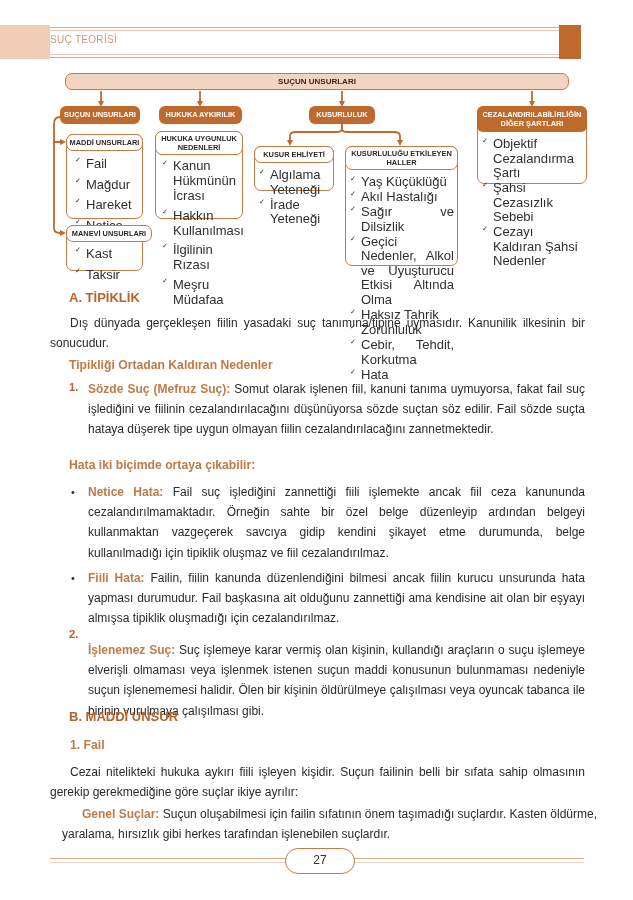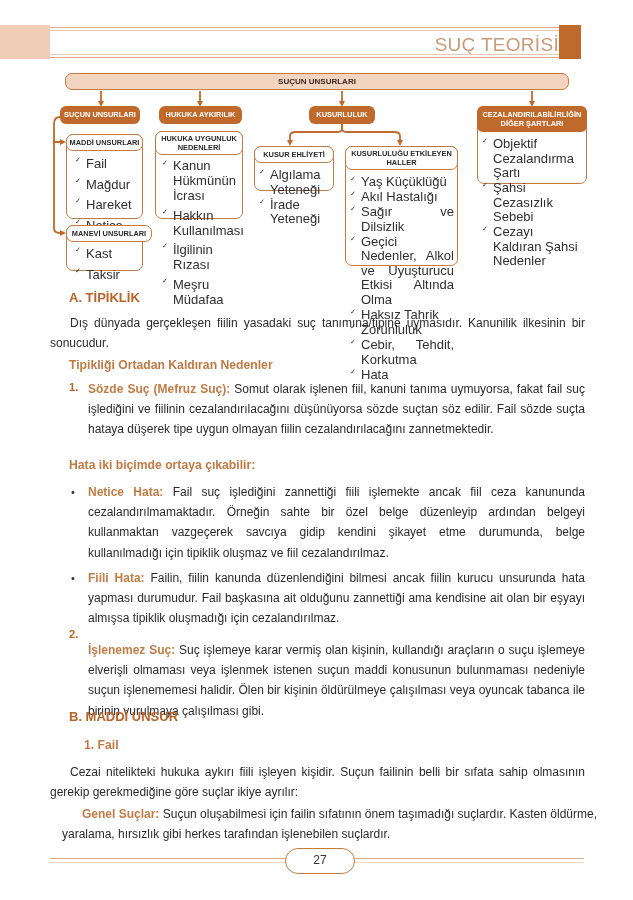--- a/index.html
+++ b/index.html
@@ -4,21 +4,21 @@
 <style>
   * { box-sizing: border-box; margin: 0; padding: 0; }
   html, body { width: 633px; height: 900px; background: #ffffff; overflow: hidden; }
   body { position: relative; font-family: "Liberation Sans", sans-serif; color: #2a2a2a; }
 
   
   .hdr-left { position: absolute; left: 0; top: 25px; width: 50px; height: 34px; background: #f2cdb6; }
   .hdr-right { position: absolute; left: 559px; top: 25px; width: 22px; height: 34px; background: #bf6a2c; }
   .hdr-band { position: absolute; left: 50px; top: 25px; width: 509px; height: 34px; }
   .hdr-band .ln { position: absolute; left: 0; right: 0; height: 1px; background: #d9a98a; }
-  .hdr-title { position: absolute; left: 0; right: 0; top: 9px; text-align: right; font-size: 19px; color: #c89a7c; letter-spacing: 0.3px; }
+  .hdr-title { position: absolute; left: 0; right: 0; top: 9px; text-align: left; font-size: 10px; color: #c89a7c; letter-spacing: 0.3px; }
 
   
   .diagram { position: absolute; left: 0; top: 0; width: 633px; height: 285px; }
   .diagram svg { position: absolute; left: 0; top: 0; }
   .root-bar { position: absolute; left: 65px; top: 73px; width: 504px; height: 17px; border: 1px solid #c57a45; border-radius: 7px; background: #f3d4c1; text-align: center; font-size: 8px; font-weight: bold; line-height: 15px; color: #3a2a20; }
   .pill { position: absolute; background: #bf6a2c; color: #fff; font-size: 7.4px; font-weight: bold; text-align: center; border-radius: 6px; line-height: 1.25; display:flex; align-items:center; justify-content:center; }
   .sub { position: absolute; border: 1.2px solid #c57a45; border-radius: 7px; background: #fff; }
   .sub-head { border: 1.2px solid #c57a45; border-radius: 7px; background: #fff; font-size: 7.4px; font-weight: bold; text-align: center; color: #2a2a2a; line-height: 1.25; display:flex; align-items:center; justify-content:center; position: absolute; }
   .items { position: absolute; list-style: none; font-size: 13px; color: #2f2f2f; }
   .items li { position: relative; padding-left: 11px; }
@@ -155,21 +155,21 @@
 <div class="para" style="left:88px; top:568px; width:497px;">
   <span class="lbl">Fiili Hata:</span><span> Failin, fiilin kanunda düzenlendiğini bilmesi ancak fiilin kurucu unsurunda hata yapması durumudur. Fail başkasına ait olduğunu zannettiği ama kendisine ait olan bir eşyayı almışsa tipiklik oluşmadığı için cezalandırılmaz.</span>
 </div>
 
 <div class="num" style="left:69px; top:628px;">2.</div>
 <div class="para" style="left:88px; top:626px; width:497px;margin-top:14px;">
   <span class="lbl">İşlenemez Suç:</span><span> Suç işlemeye karar vermiş olan kişinin, kullandığı araçların o suçu işlemeye elverişli olmaması veya işlenmek istenen suçun maddi konusunun bulunmaması nedeniyle suçun işlenememesi halidir. Ölen bir kişinin öldürülmeye çalışılması veya oyuncak tabanca ile birinin vurulmaya çalışılması gibi.</span>
 </div>
 
 <div class="h2" style="left:69px; top:709px;">B. MADDİ UNSUR</div>
-<div class="h3" style="left:84px; top:738px;">1. Fail</div>
+<div class="h3" style="left:70px; top:738px;">1. Fail</div>
 <div class="para" style="left:50px; top:762px; width:535px; text-indent:20px;">Cezai nitelikteki hukuka aykırı fiili işleyen kişidir. Suçun failinin belli bir sıfata sahip olmasının gerekip gerekmediğine göre suçlar ikiye ayrılır:</div>
 <div class="para" style="left:62px; top:804px; width:535px; text-indent:20px;">
   <span class="lbl">Genel Suçlar:</span><span> Suçun oluşabilmesi için failin sıfatının önem taşımadığı suçlardır. Kasten öldürme, yaralama, hırsızlık gibi herkes tarafından işlenebilen suçlardır.</span>
 </div>
 
 <div class="foot-line" style="left:50px; top:858px; width:236px;"></div>
 <div class="foot-line" style="left:50px; top:862px; width:236px; background:#ecd3c2;"></div>
 <div class="foot-line" style="left:354px; top:858px; width:230px;"></div>
 <div class="foot-line" style="left:354px; top:862px; width:230px; background:#ecd3c2;"></div>
 <div class="page-pill">27</div>

